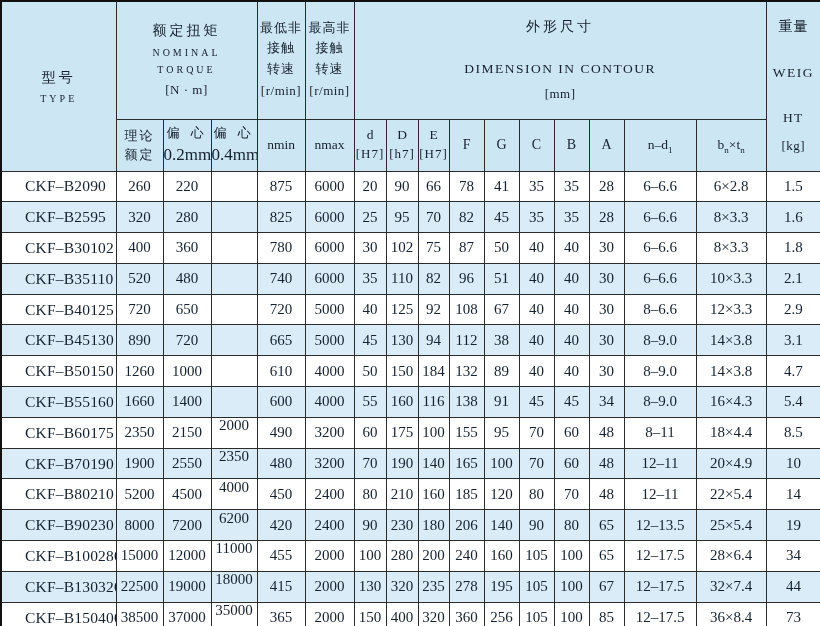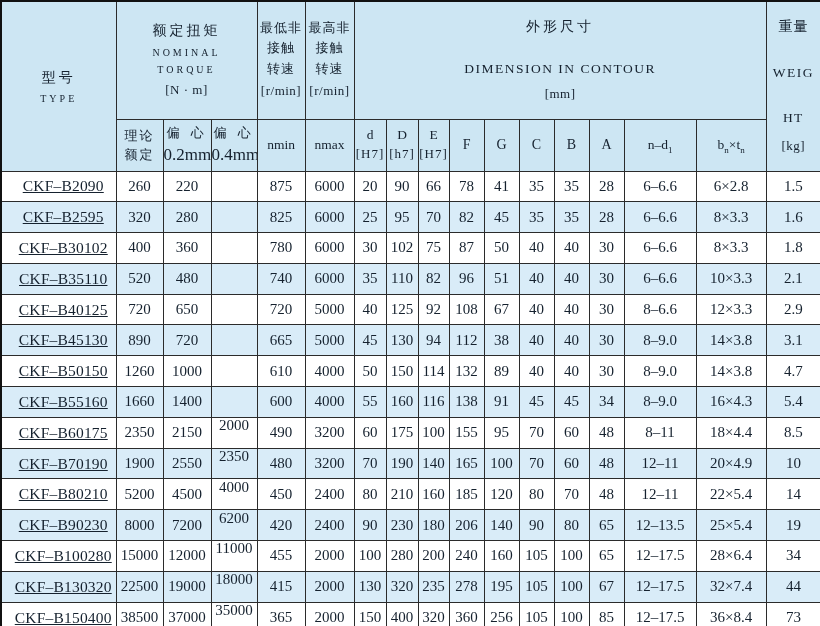--- a/index.html
+++ b/index.html
@@ -24,21 +24,21 @@
     border:1px solid var(--border);
     padding:0;
     text-align:center;
     vertical-align:middle;
     overflow:hidden;
     font-weight:normal;
   }
   thead th{background:var(--header-bg);}
   tbody tr:nth-child(even) td{background:var(--stripe);}
   tbody td{font-size:15px;height:29.8px;white-space:nowrap;}
-  td.model{text-align:center;padding-left:9px;font-size:15.5px;letter-spacing:.2px;text-decoration:underline;}
+  td.model{text-align:left;padding-left:23px;font-size:15.5px;letter-spacing:.2px;}
   td.e04 .raise{position:relative;top:-7px;display:inline-block;}
   .zh{font-size:14px;letter-spacing:3px;line-height:1.75;}
   .zh-sm{font-size:13px;letter-spacing:1px;line-height:1.55;}
   .en{font-size:10px;letter-spacing:3px;line-height:1.7;}
   .en-wide{font-size:13.5px;letter-spacing:1.5px;line-height:1.9;margin-top:16px;}
   .unit{font-size:13px;line-height:1.8;letter-spacing:.5px;}
   .sub1{font-size:13px;line-height:1.5;letter-spacing:2px;}
   .sub2{font-size:17px;line-height:1.5;letter-spacing:0;}
   .nsym{font-size:13.5px;}
   .dimL{font-size:13.5px;line-height:1.4;}
@@ -264,21 +264,21 @@
         </tr>
         <tr>
           <td class="model">CKF–B50150</td>
           <td>1260</td>
           <td>1000</td>
           <td class="e04"><span class="raise"></span></td>
           <td>610</td>
           <td>4000</td>
           <td>50</td>
           <td>150</td>
-          <td>114</td>
+          <td>184</td>
           <td>132</td>
           <td>89</td>
           <td>40</td>
           <td>40</td>
           <td>30</td>
           <td>8–9.0</td>
           <td>14×3.8</td>
           <td>4.7</td>
         </tr>
         <tr>

